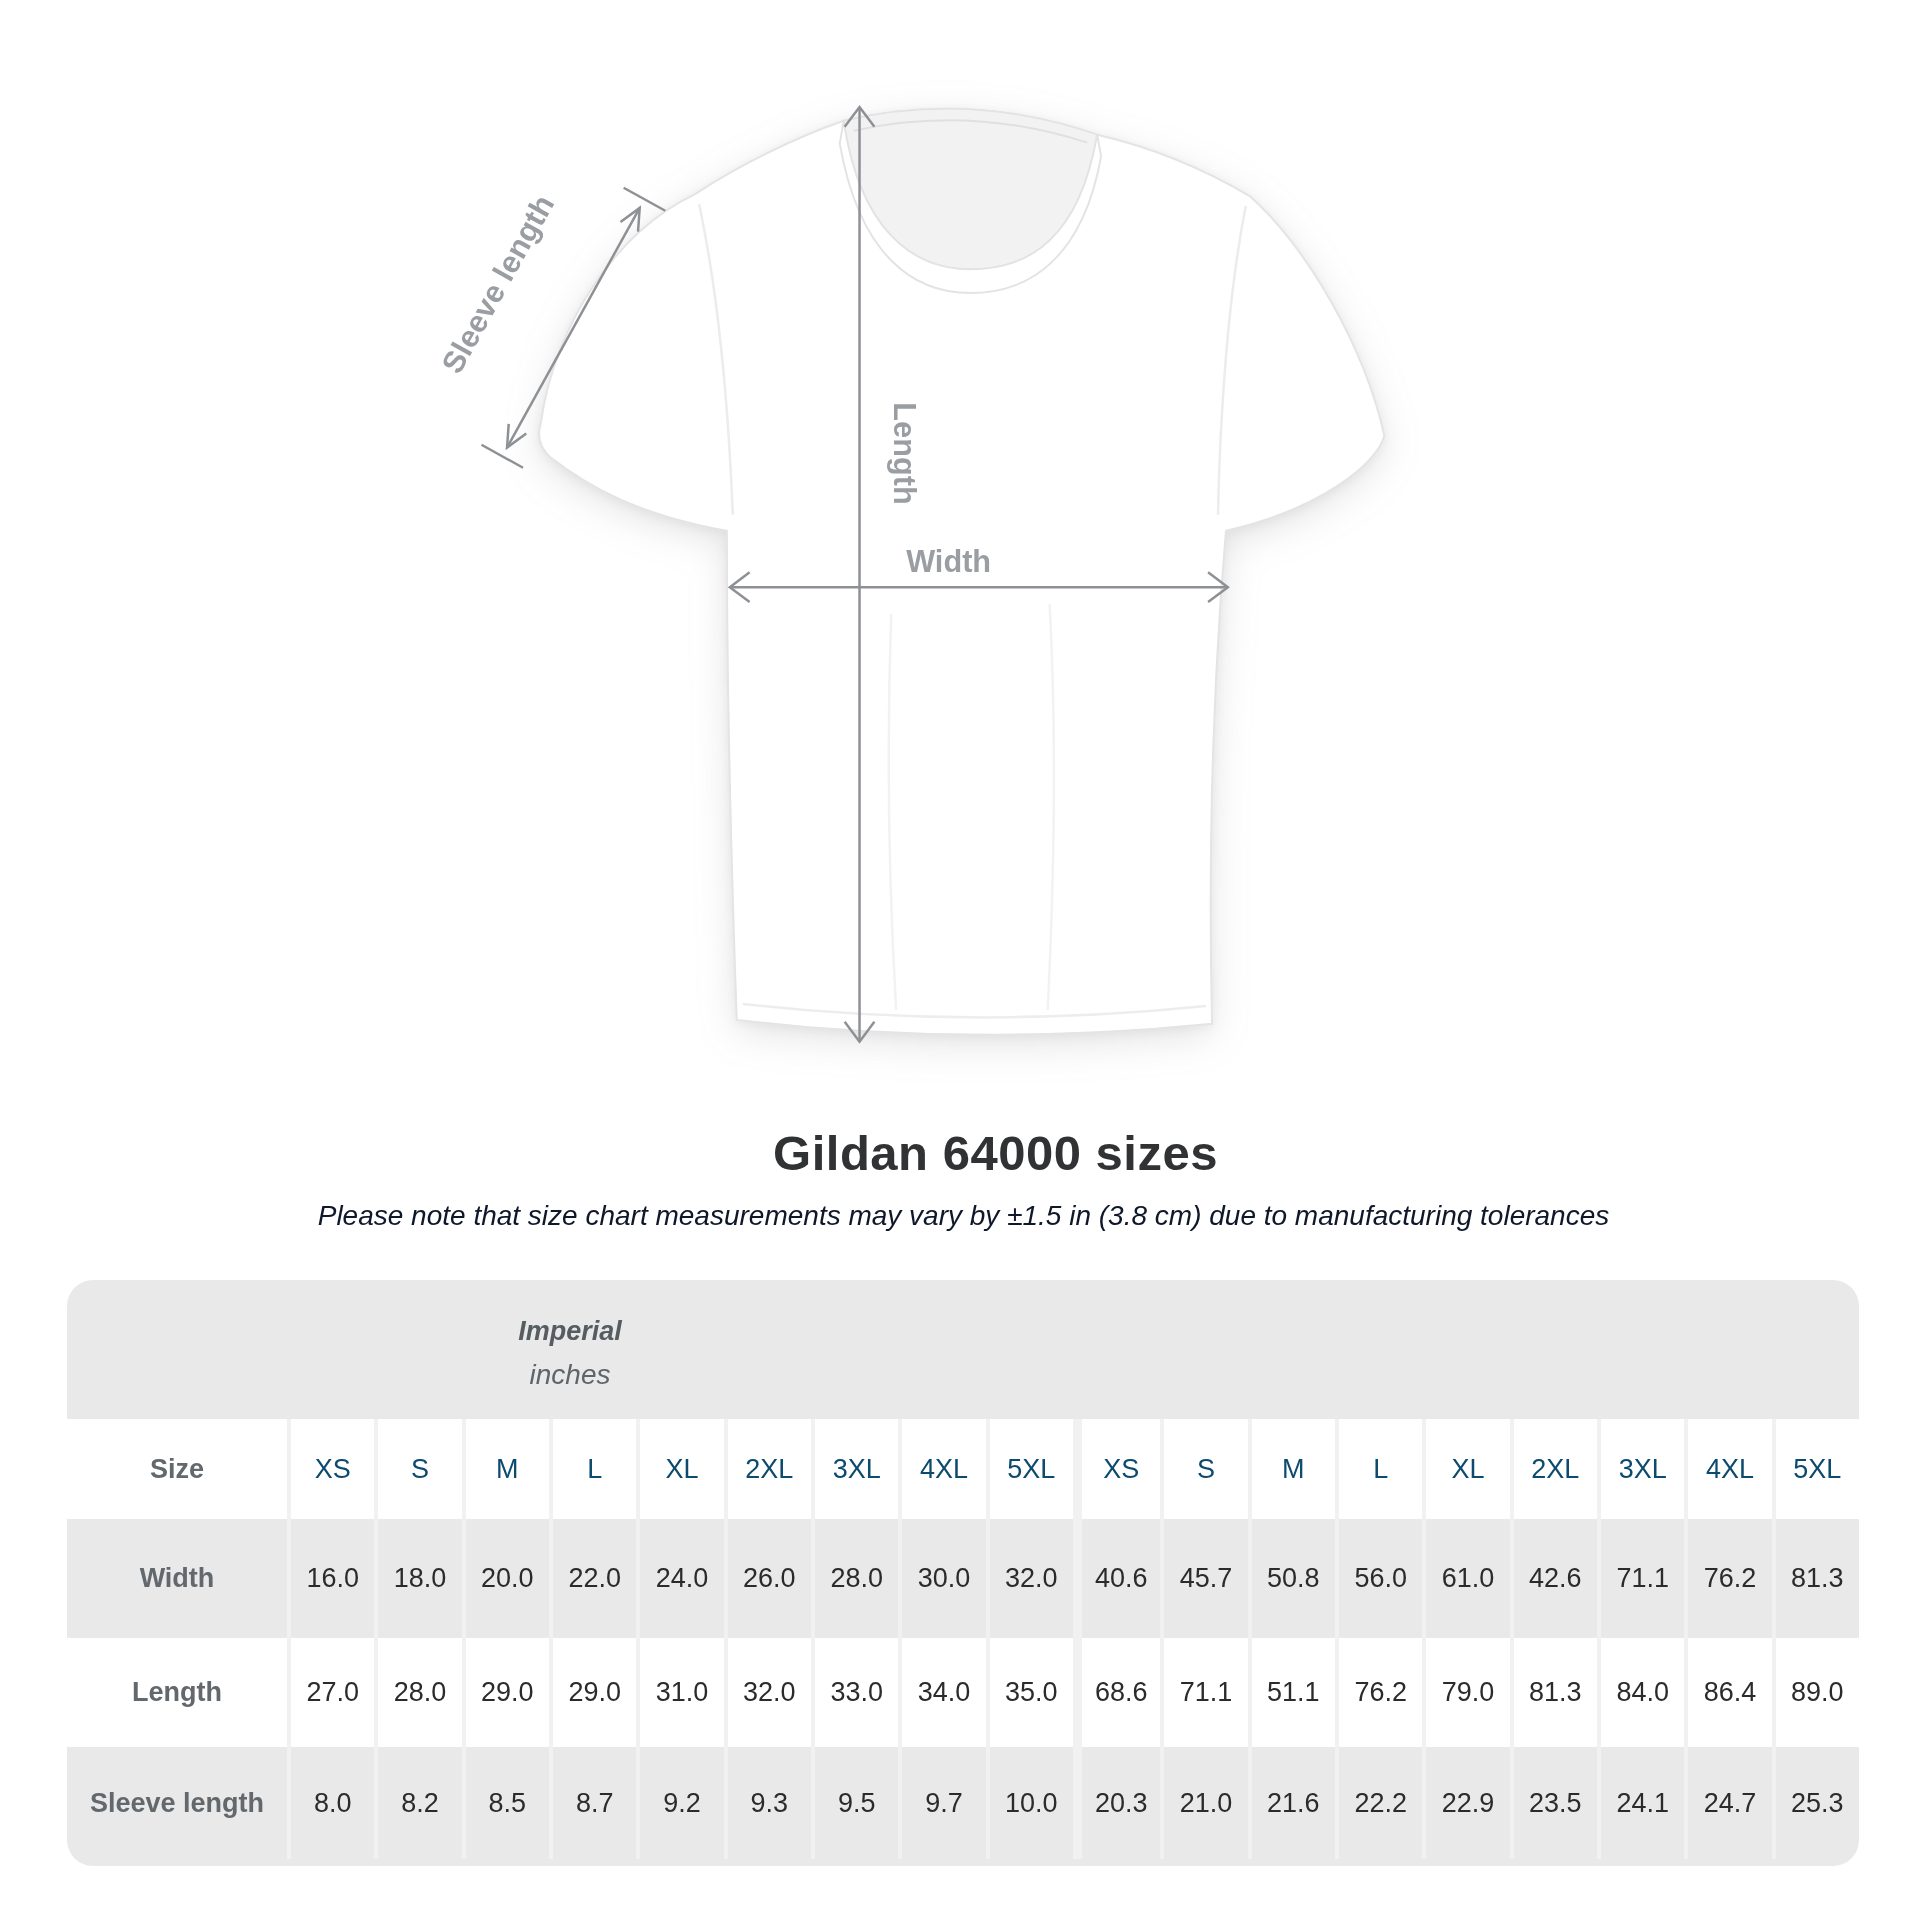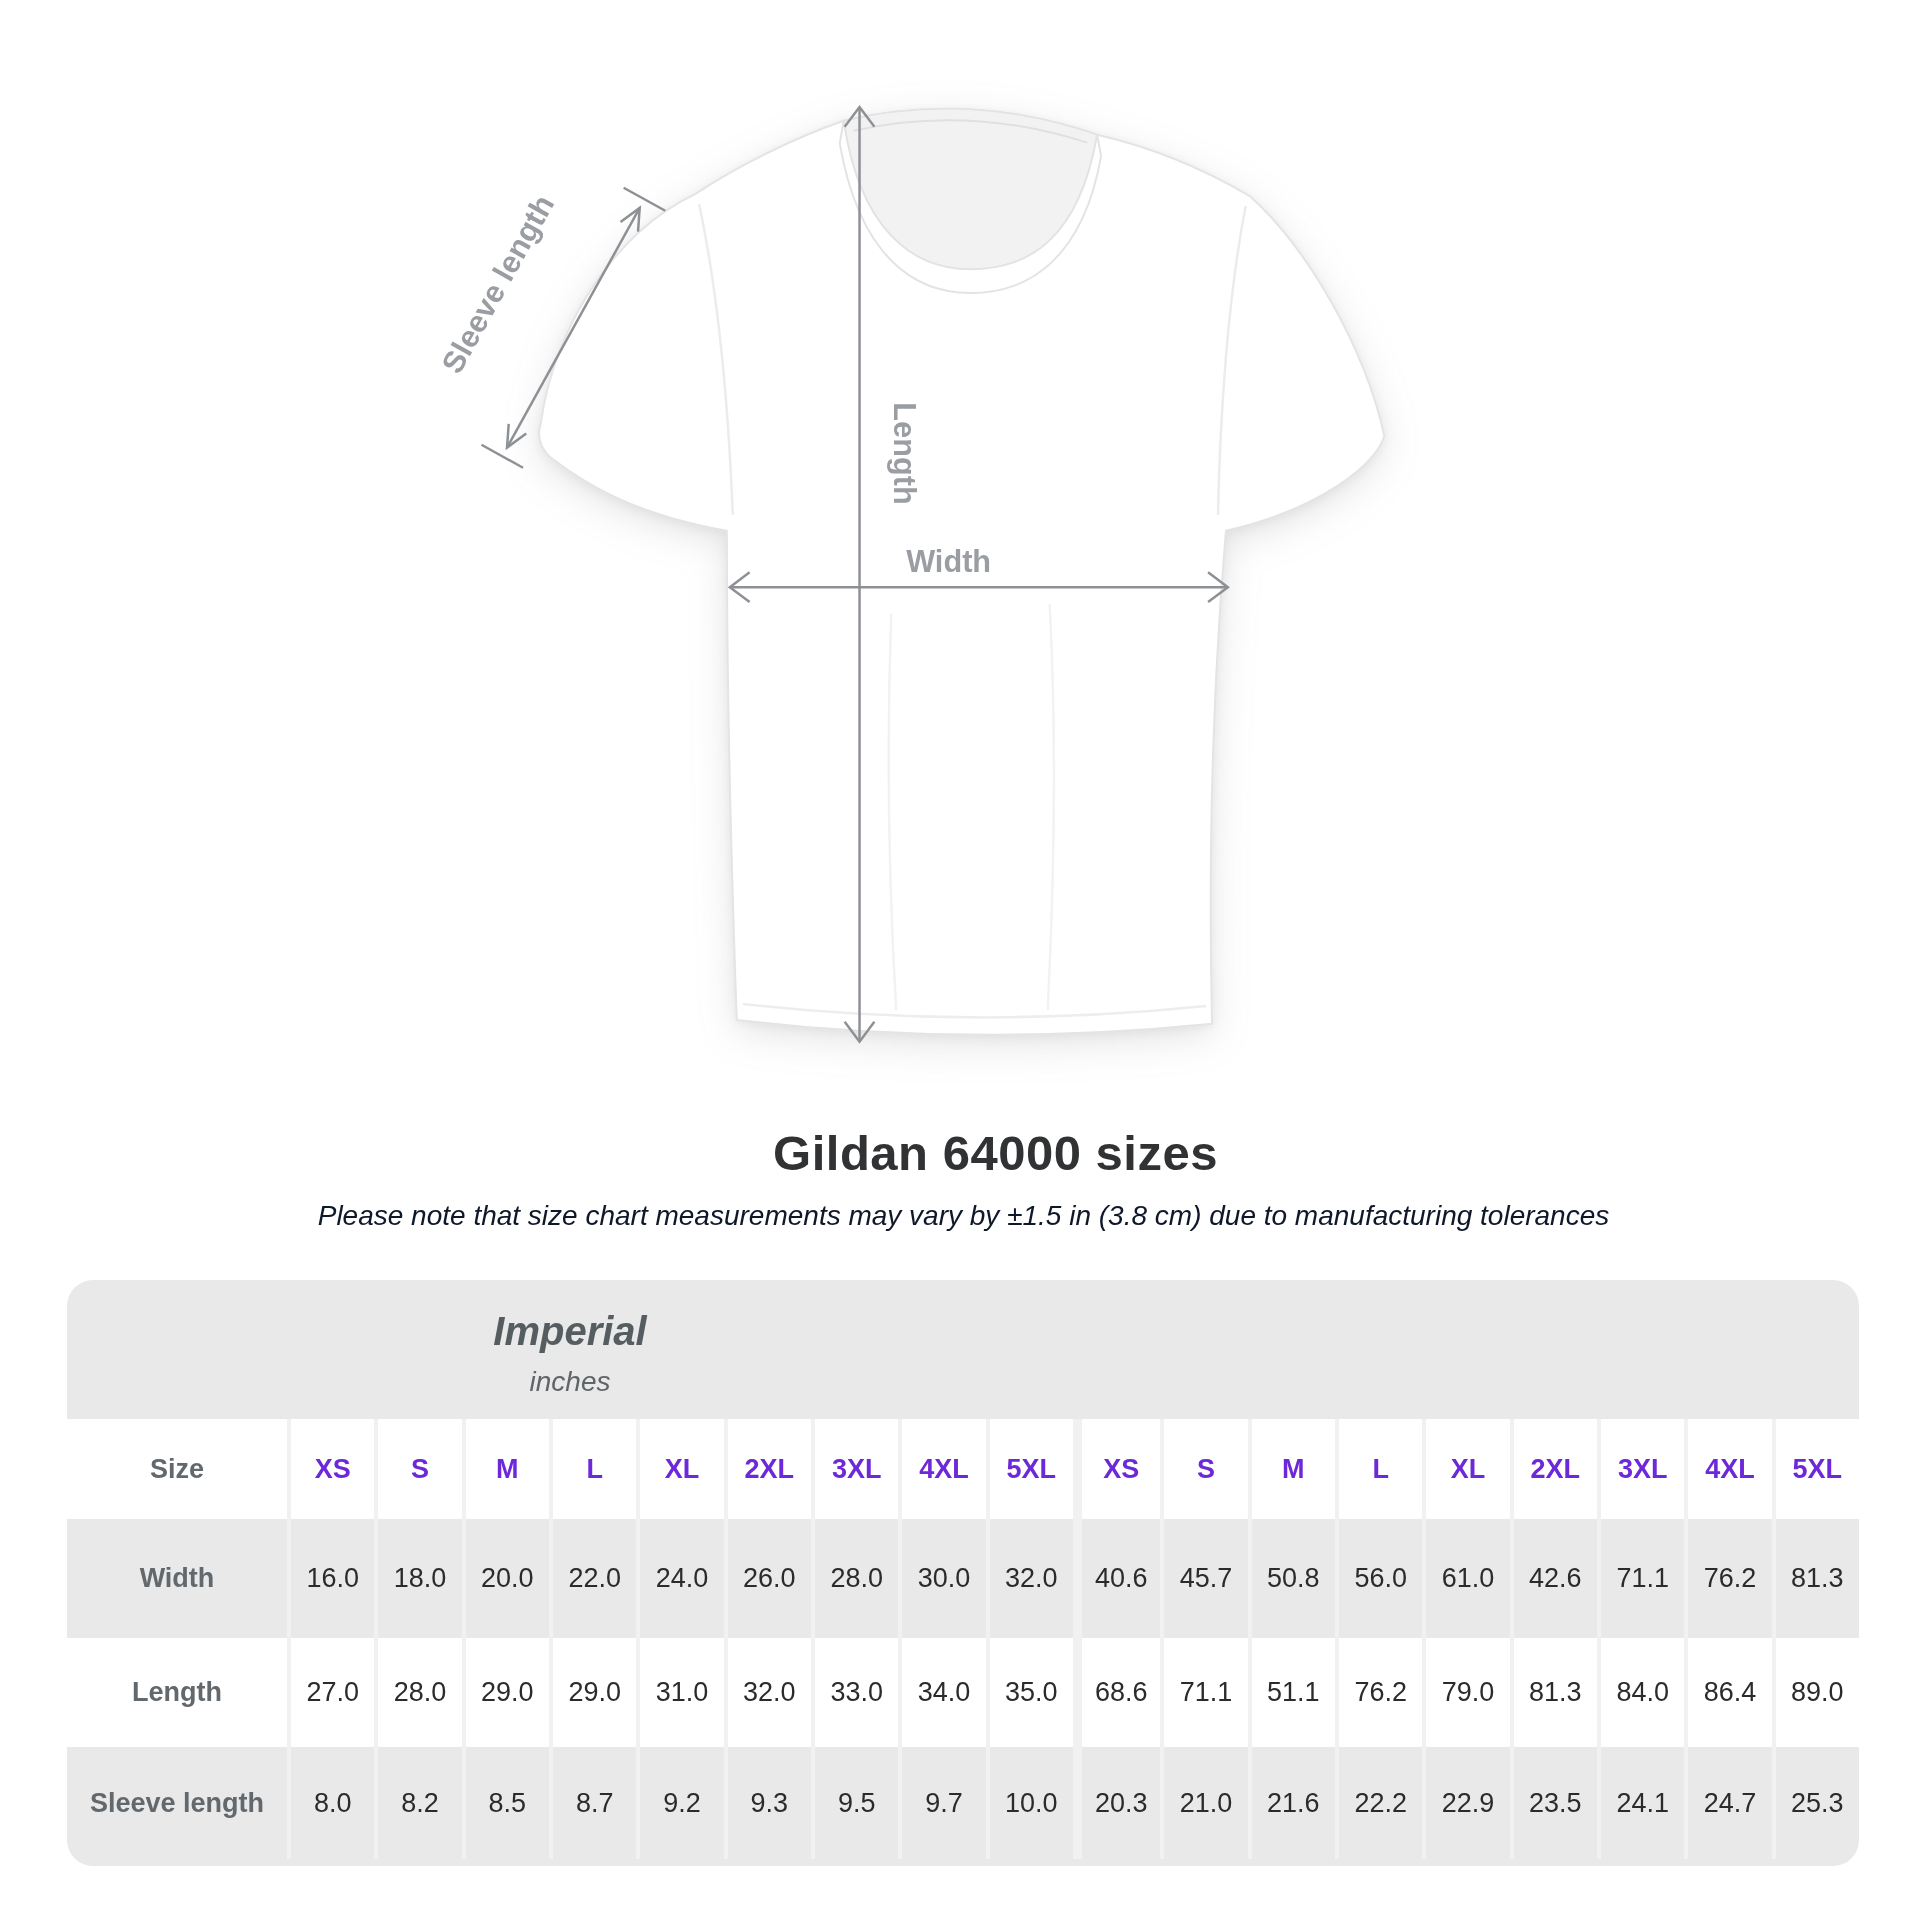--- a/index.html
+++ b/index.html
@@ -18,33 +18,33 @@
     font-size:28px;font-style:italic;color:#0f172a;}
 
   
   .size-table{position:absolute;left:67px;top:1280px;width:1792px;height:586px;
     background:#e9e9e9;border-radius:26px;overflow:hidden;}
   .band,.trow{display:grid;grid-template-columns:220px repeat(18,1fr);}
   .band{height:139px;}
   .band-cell{display:flex;flex-direction:column;align-items:center;justify-content:center;padding-top:8px;}
   .band-imperial{grid-column:1 / span 10;}
   .band-metric{grid-column:11 / span 9;}
-  .band-title{font-size:40px;font-weight:bold;font-style:italic;color:#565d61;}
+  .band-title{font-size:27px;font-weight:bold;font-style:italic;color:#565d61;}
   .band-unit{font-size:28px;font-style:italic;color:#5f6569;margin-top:12px;}
   .trow{align-items:stretch;}
   .trow.white{background:#ffffff;}
   .row-size{height:100px;}
   .row-width{height:119px;}
   .row-length{height:109px;}
   .row-sleeve{height:112px;}
   .lblcell,.cell{display:flex;align-items:center;justify-content:center;text-align:center;}
   .lblcell{font-weight:bold;font-size:27px;color:#62686c;}
   .cell{font-size:27px;color:#2b2b2b;border-left:4px solid #f1f1f2;}
   .cell.msep{border-left-width:9px;}
-  .cell.head{font-weight:bold;color:#6d28d9;}
+  .cell.head{font-weight:normal;color:#0c4a6e;}
 </style>
 </head>
 <body>
 
 <svg class="shirt-stage" viewBox="0 0 1946 1120" xmlns="http://www.w3.org/2000/svg">
 
   <g class="shirt-body">
     <path d="M 852 122
          C 745 168, 800 140, 852 122 Z" fill="none"></path>
     <path d="M 852 122

